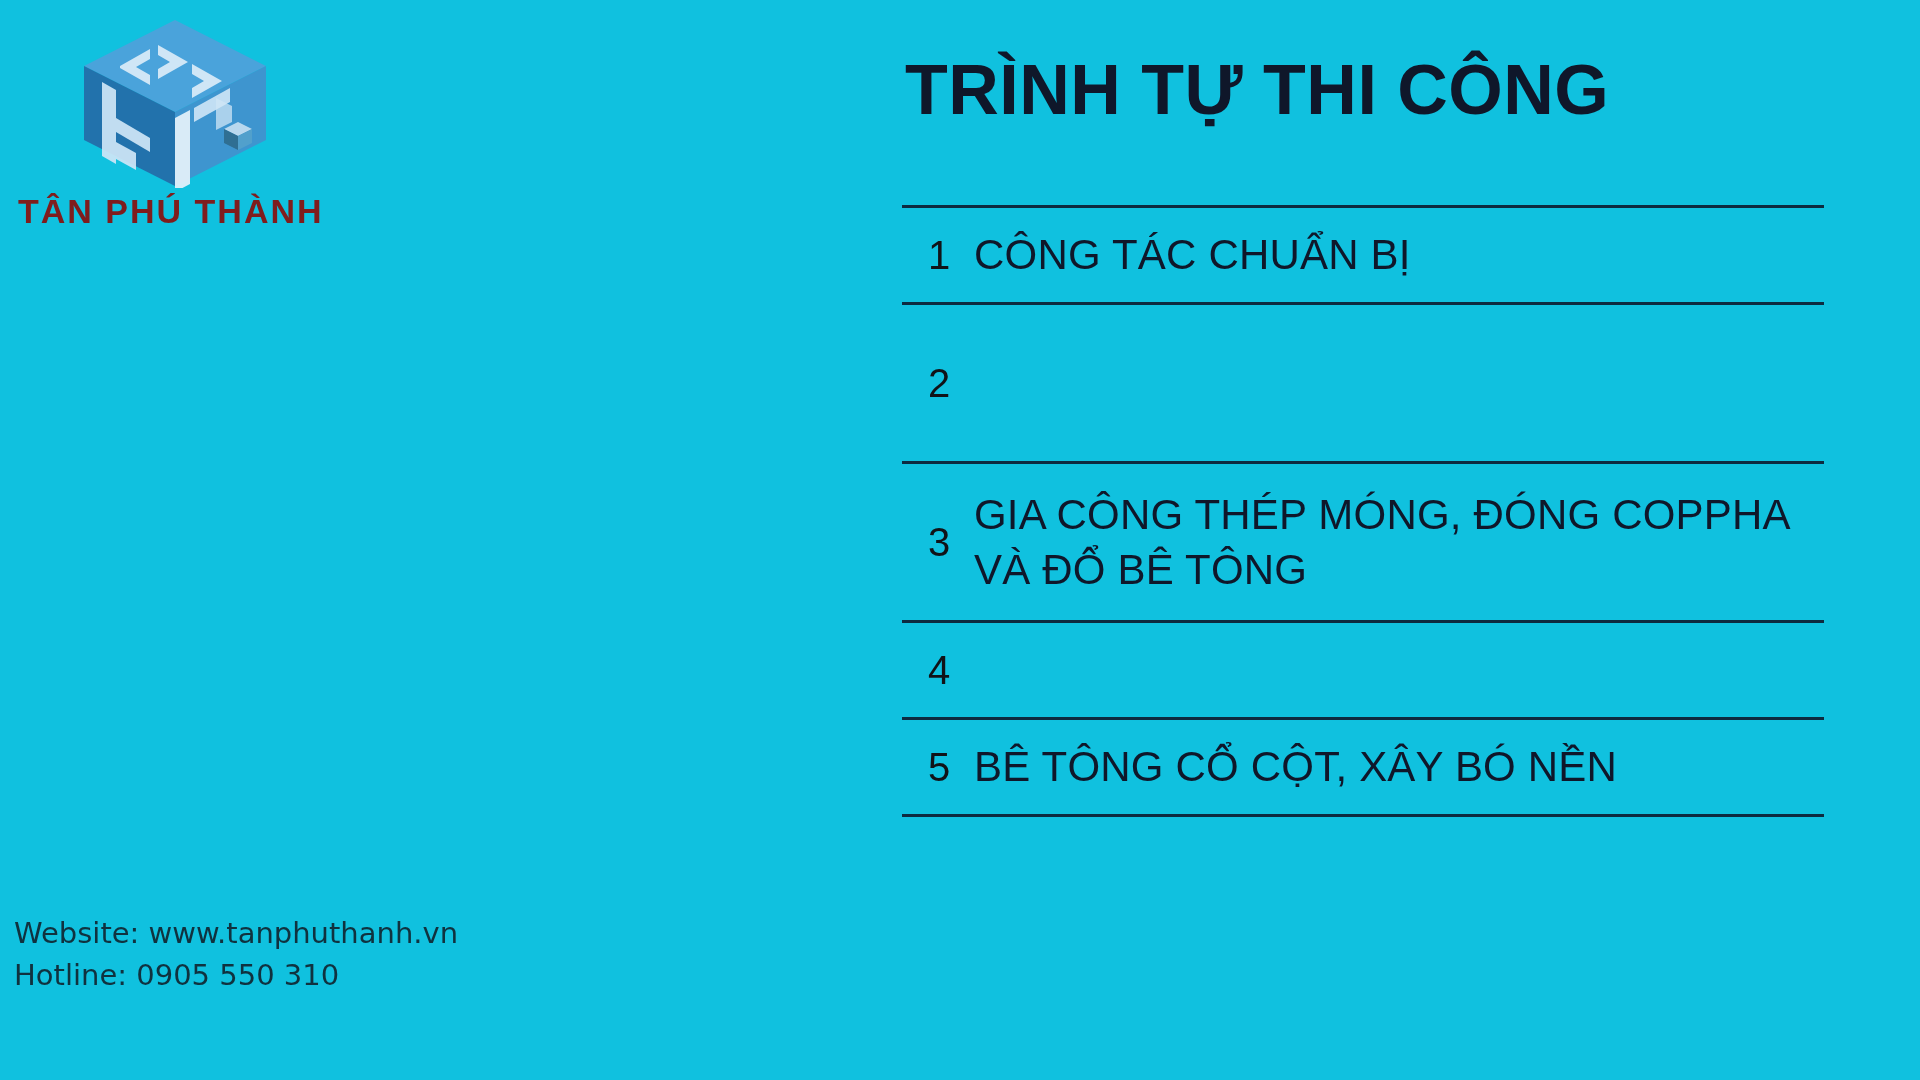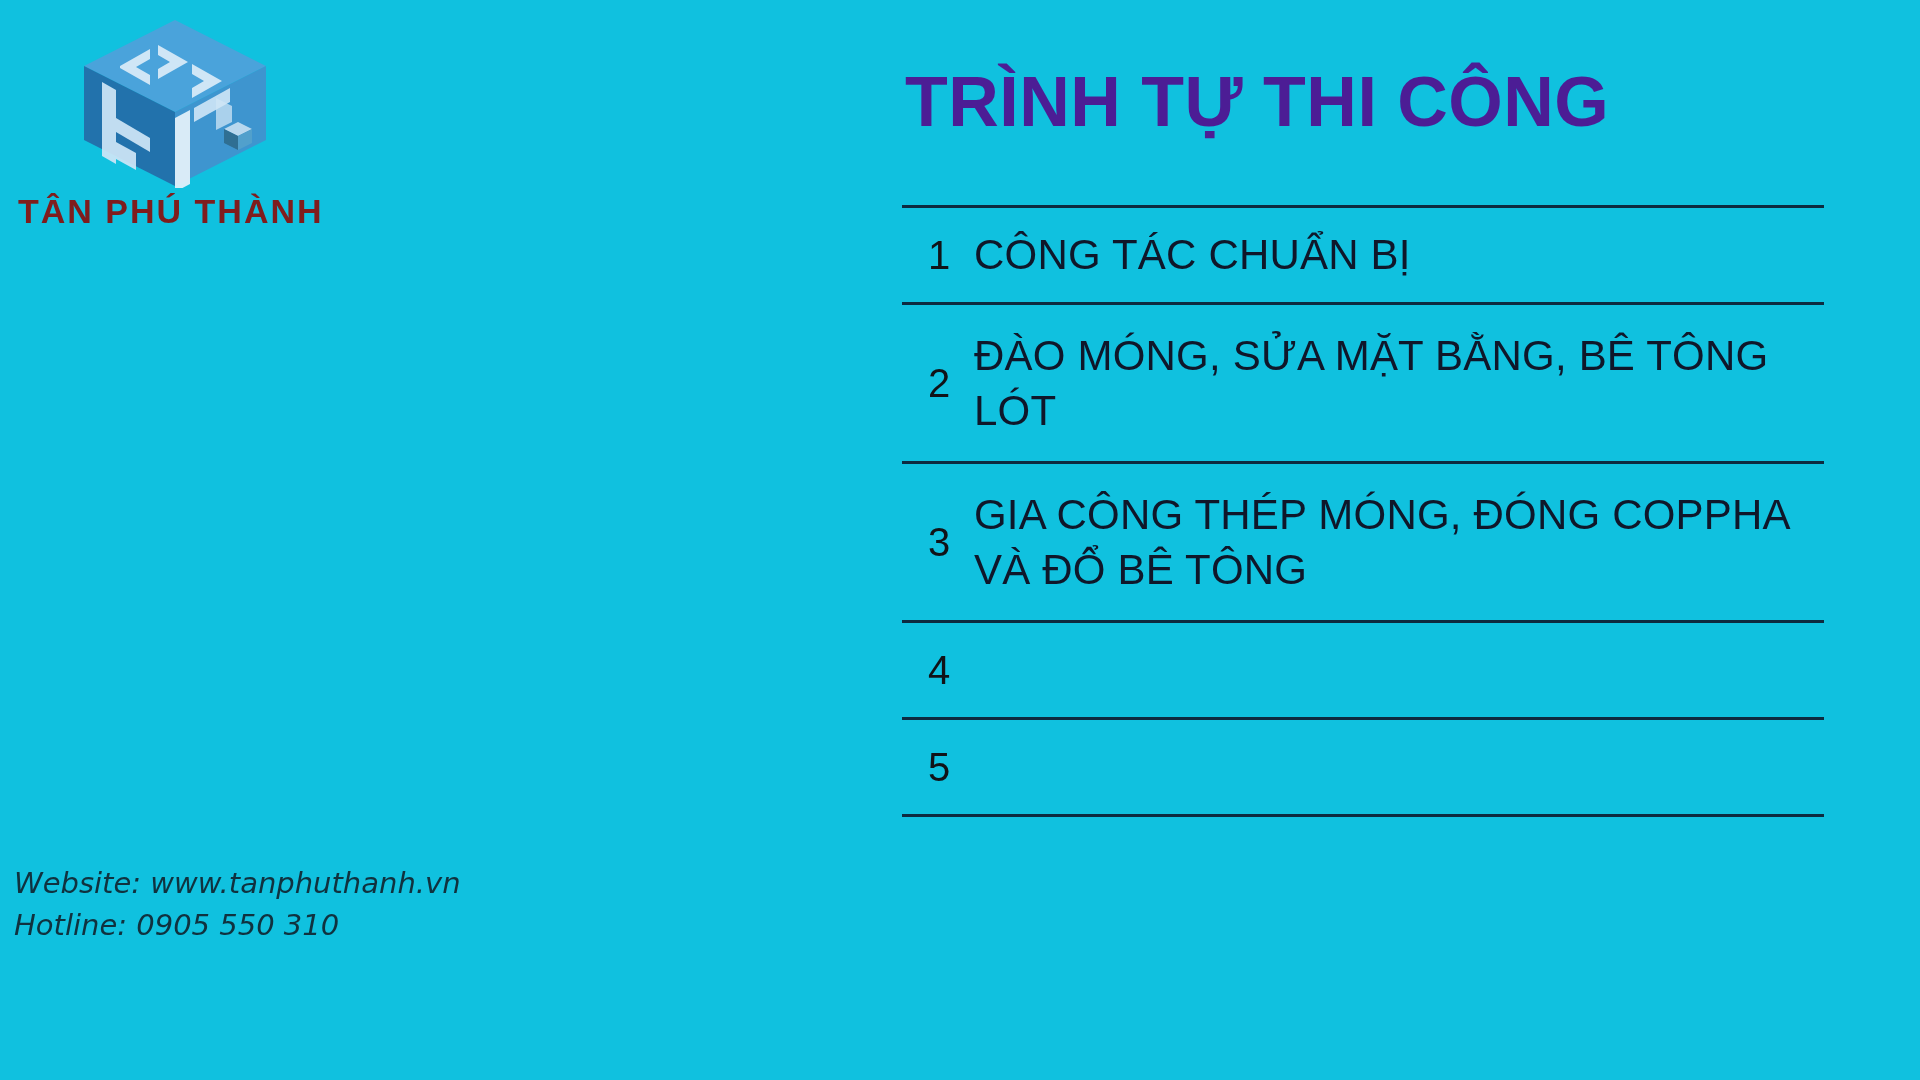--- a/index.html
+++ b/index.html
@@ -45,25 +45,25 @@
     letter-spacing: 2.0px;
     color: #7f1d1d;
     white-space: nowrap;
     line-height: 1;
   }
 
   
   #title {
     position: absolute;
     left: 905px;
-    top: 64px;
+    top: 52px;
     font-size: 70px;
     font-weight: bold;
     letter-spacing: 0.5px;
-    color: #4c1d95;
+    color: #0f172a;
     white-space: nowrap;
     line-height: 1.1;
   }
 
   
   #steps {
     position: absolute;
     left: 902px;
     top: 205px;
     width: 922px;
@@ -98,25 +98,24 @@
     color: #0f172a;
     line-height: 1.32;
     padding-right: 10px;
     letter-spacing: 0.2px;
   }
 
   
   #footer {
     position: absolute;
     left: 14px;
-    top: 863px;
+    top: 913px;
     width: 820px;
     color: #10323f;
     font-family: "DejaVu Sans", sans-serif;
-    font-style: italic;
     font-size: 29px;
     line-height: 1.44;
   }
   .footer-line {
     white-space: nowrap;
   }
 </style>
 </head>
 <body>
 
@@ -161,37 +160,37 @@
     <div class="rule"></div>
 
     <div class="step-row">
       <div class="step-num">1</div>
       <div class="step-label">CÔNG TÁC CHUẨN BỊ</div>
     </div>
     <div class="rule"></div>
 
     <div class="step-row tall">
       <div class="step-num">2</div>
-      <div class="step-label">ĐÀO MÓNG, SỬA MẶT BẰNG, BÊ TÔNG LÓT</div>
     </div>
     <div class="rule"></div>
 
     <div class="step-row tall">
       <div class="step-num">3</div>
       <div class="step-label">GIA CÔNG THÉP MÓNG, ĐÓNG COPPHA VÀ ĐỔ BÊ TÔNG</div>
     </div>
     <div class="rule"></div>
 
     <div class="step-row">
       <div class="step-num">4</div>
     </div>
     <div class="rule"></div>
 
     <div class="step-row">
       <div class="step-num">5</div>
+      <div class="step-label">BÊ TÔNG CỔ CỘT, XÂY BÓ NỀN</div>
     </div>
     <div class="rule"></div>
 
   </div>
 
   <div id="footer">
     <div class="footer-line">Website: www.tanphuthanh.vn</div>
     <div class="footer-line">Hotline: 0905 550 310</div>
   </div>
 

